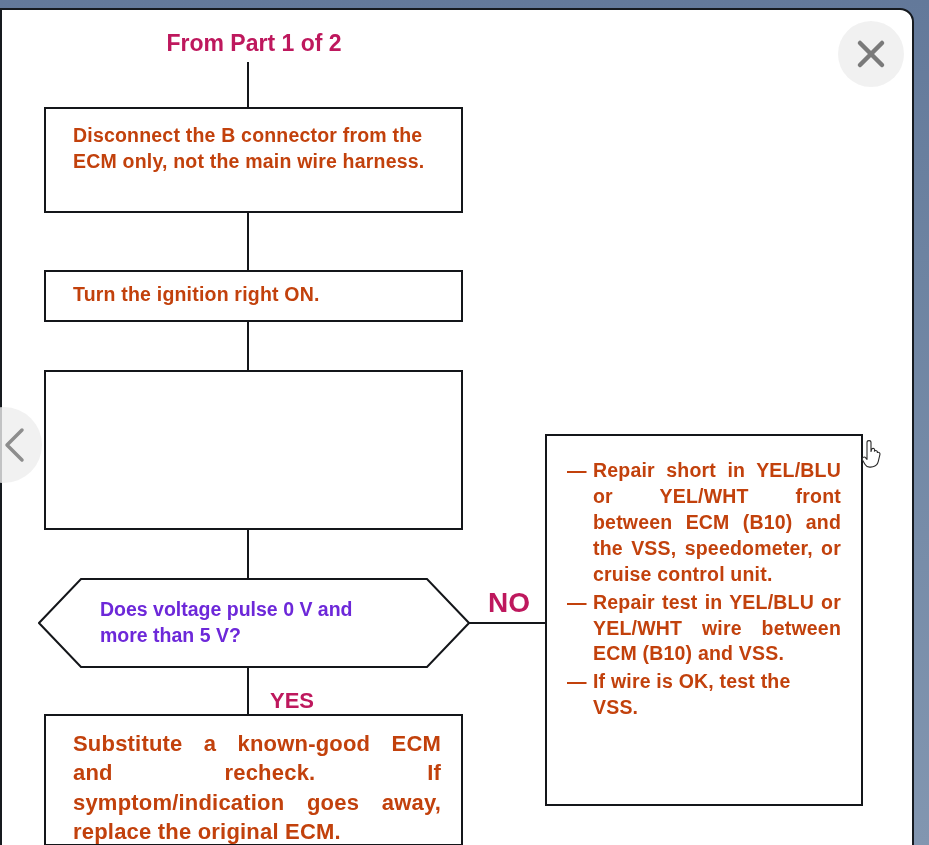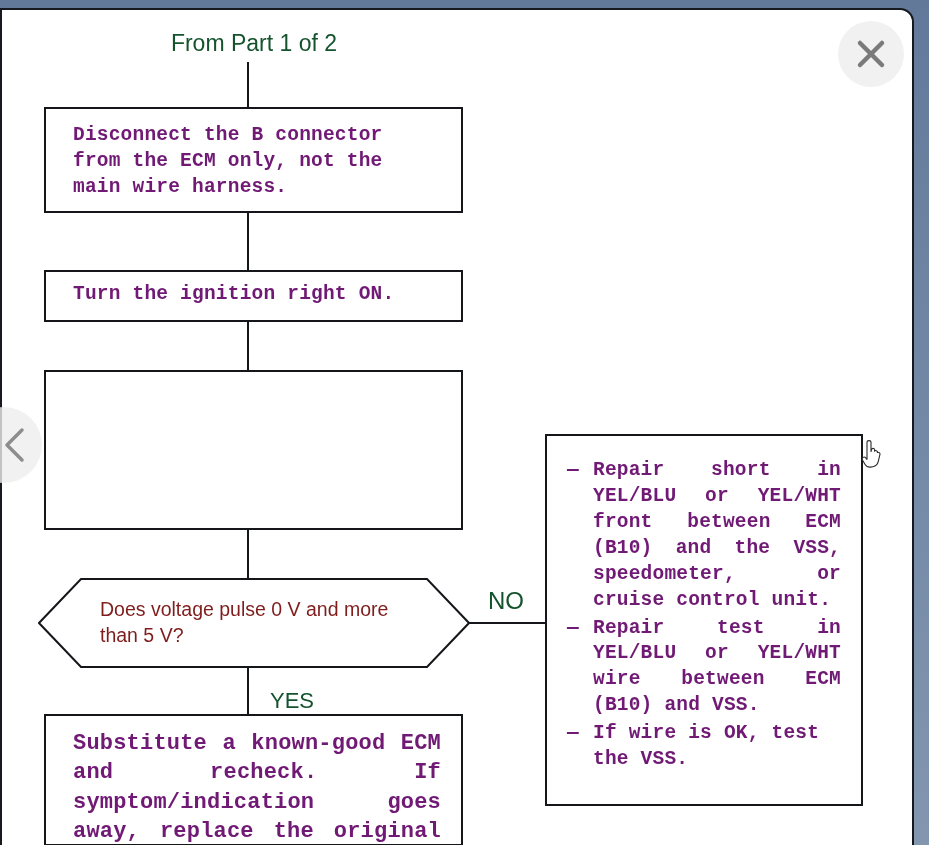--- a/index.html
+++ b/index.html
@@ -39,49 +39,49 @@
   }
 
   .fc-box {
     position: absolute;
     border: 2px solid #14161a;
     background: #ffffff;
     box-sizing: border-box;
   }
   .fc-text {
     position: absolute;
-    font-family: Liberation Mono, monospace;
-    font-weight: bold;
-    color: #701a75;
+    font-family: Liberation Sans, sans-serif;
+    font-weight: bold;
+    color: #c2410c;
     line-height: 1.33;
     letter-spacing: 0.2px;
   }
   .just { text-align: justify; text-align-last: left; }
 
   .conn {
     position: absolute;
     background: #14161a;
   }
   .conn-v { width: 2px; }
   .conn-h { height: 2px; }
 
   .label {
     position: absolute;
     font-family: "Liberation Sans", sans-serif;
-    font-weight: normal;
-    color: #14532d;
+    font-weight: bold;
+    color: #be185d;
   }
 
   .hex-wrap { position: absolute; }
   .hex-wrap svg { display: block; }
   .hex-text {
     position: absolute;
     font-family: "Liberation Sans", sans-serif;
-    font-weight: normal;
-    color: #7f1d1d;
+    font-weight: bold;
+    color: #6d28d9;
     line-height: 1.34;
   }
 
   .bullet-row { display: flex; }
   .bullet-dash {
     flex: 0 0 auto;
     width: 26px;
     font-weight: bold;
   }
   .bullet-body { flex: 1 1 auto; }
@@ -140,21 +140,21 @@
       <div class="conn conn-v" style="left:245px; top:520px; height:48px;"></div>
 
       <div class="hex-wrap" style="left:36px; top:568px; width:432px; height:90px;">
         <svg width="432" height="90" viewBox="0 0 432 90">
           <polygon points="43,1 389,1 431,45 389,89 43,89 1,45" fill="#ffffff" stroke="#14161a" stroke-width="2"></polygon>
         </svg>
         <div class="hex-text" style="left:62px; top:18px; width:300px; font-size:19.5px;">Does voltage pulse 0 V and more than 5 V?</div>
       </div>
 
       <div class="conn conn-h" style="left:467px; top:612px; width:76px;"></div>
-      <div class="label" style="left:486px; top:577px; font-size:24px;">NO</div>
+      <div class="label" style="left:486px; top:577px; font-size:28px;">NO</div>
 
       <div class="conn conn-v" style="left:245px; top:658px; height:46px;"></div>
       <div class="label" style="left:268px; top:662px; font-size:22px;margin-top:16px;">YES</div>
 
       <div class="fc-box" style="left:42px; top:704px; width:419px; height:132px;"></div>
       <div class="fc-text just" style="left:71px; top:719px; width:368px; font-size:22px;">Substitute a known-good ECM and recheck. If symptom/indication goes away, replace the original ECM.</div>
 
       <div class="fc-box" style="left:543px; top:424px; width:318px; height:372px;"></div>
       <div style="position:absolute; left:565px; top:448px; width:274px;">
         <div class="fc-text bullet-row" style="position:relative; left:0; top:0; font-size:19.5px; margin-bottom:2px;">

